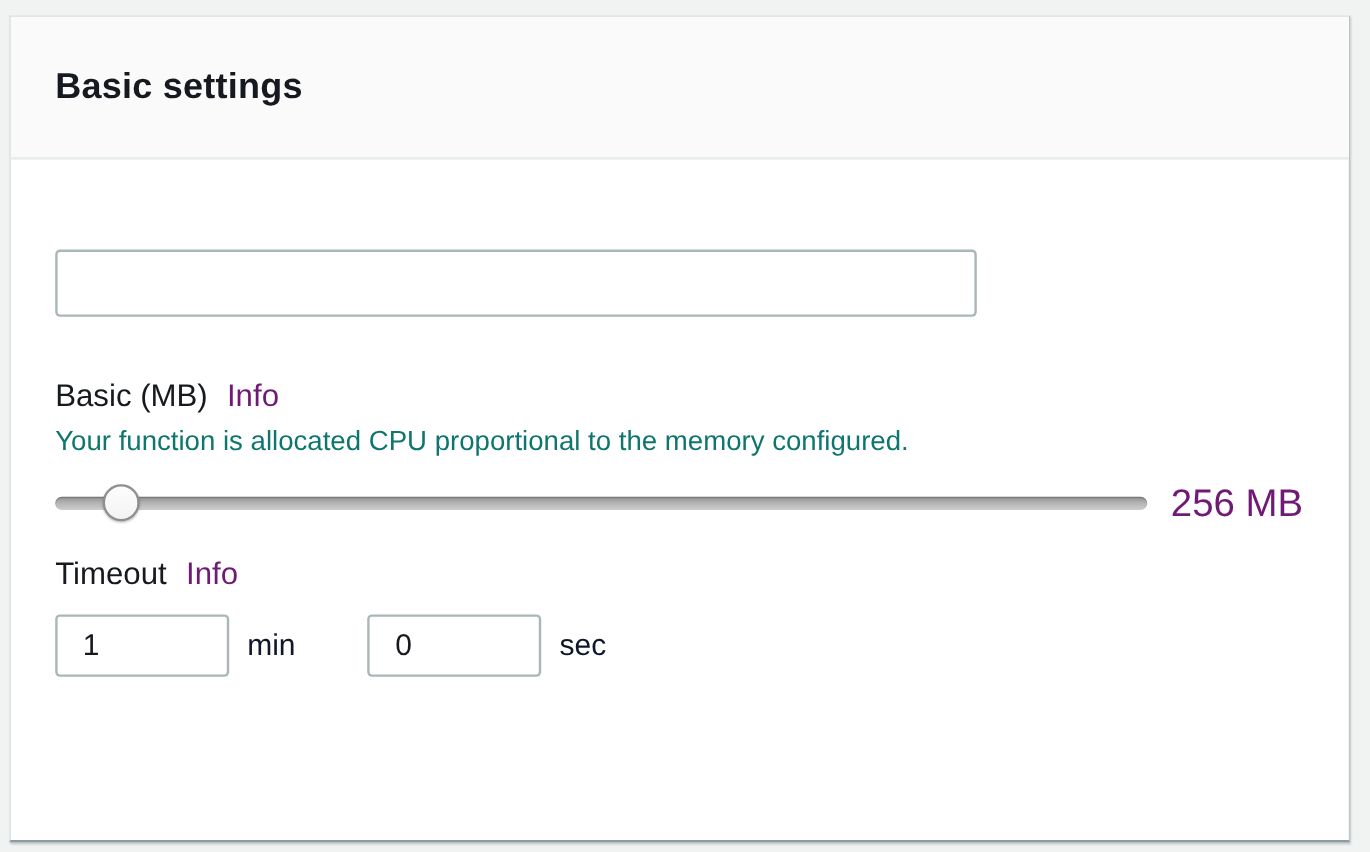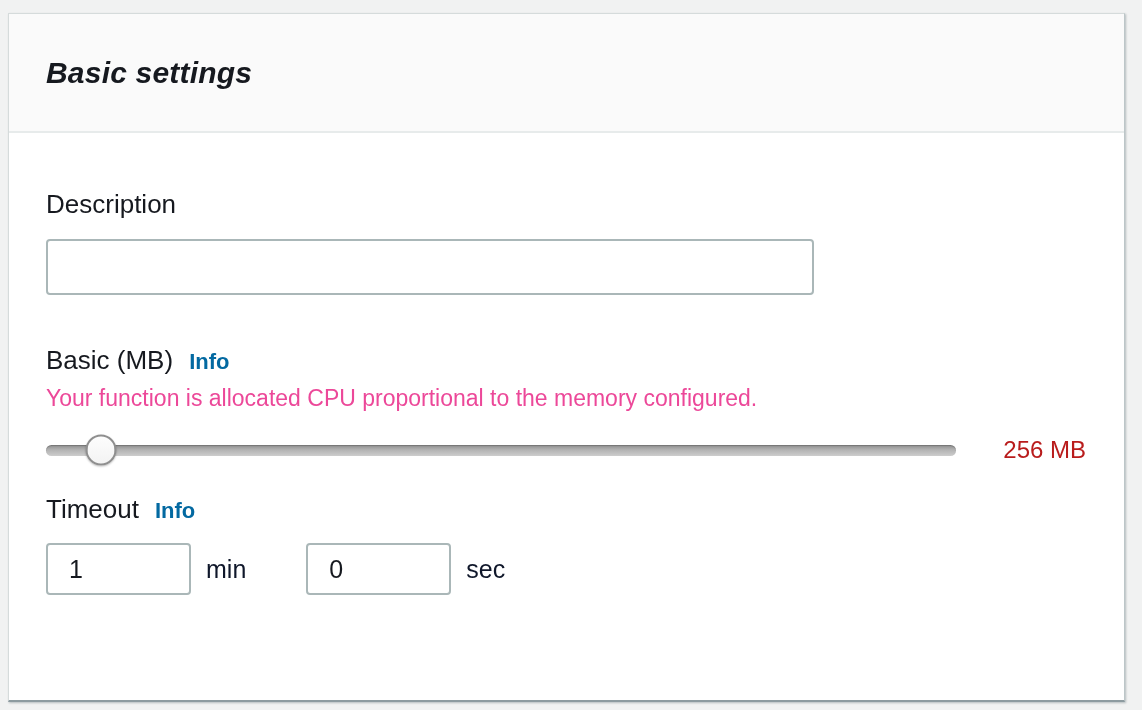--- a/index.html
+++ b/index.html
@@ -26,37 +26,36 @@
     border-bottom: 2px solid #e7ebeb;
     display: flex;
     align-items: center;
     padding-left: 37px;
   }
   .panel-title {
     font-size: 30px;
     font-weight: 700;
     color: #16191f;
     letter-spacing: 0.2px;
-    font-style: italic;
   }
   .panel-body {
     padding: 56px 37px 0 37px;
   }
   .field-label-row {
     display: flex;
     align-items: baseline;
   }
   .field-label {
     font-size: 26px;
     color: #16191f;
   }
   .info-link {
-    font-size: 22px;
-    font-weight: 700;
-    color: #0369a1;
+    font-size: 26px;
+    font-weight: 400;
+    color: #701a75;
     margin-left: 16px;
     text-decoration: none;
     cursor: pointer;
   }
   .description-input {
     display: block;
     margin-top: 19px;
     width: 768px;
     height: 56px;
     border: 2px solid #aab7b8;
@@ -65,21 +64,21 @@
     font-size: 25px;
     color: #16191f;
     padding: 0 18px;
     outline: none;
     font-family: inherit;
   }
   .memory-section { margin-top: 50px; }
   .helper-text {
     margin-top: 9px;
     font-size: 23px;
-    color: #ec4899;
+    color: #0f766e;
   }
   .slider-row {
     margin-top: 21px;
     width: 1040px;
     height: 34px;
     display: flex;
     align-items: center;
   }
   .slider-track {
     position: relative;
@@ -97,22 +96,22 @@
     height: 31px;
     transform: translate(-50%, -50%);
     border-radius: 50%;
     border: 2px solid #8f8f8f;
     background: linear-gradient(180deg, #fdfdfd 0%, #f3f3f3 100%);
     box-shadow: 0 1px 2px rgba(0,0,0,0.25);
     cursor: grab;
   }
   .slider-value {
     margin-left: auto;
-    font-size: 24px;
-    color: #b91c1c;
+    font-size: 32px;
+    color: #701a75;
     white-space: nowrap;
   }
   .timeout-section { margin-top: 27px; }
   .timeout-inputs {
     margin-top: 18px;
     display: flex;
     align-items: center;
   }
   .timeout-input {
     width: 145px;
@@ -138,23 +137,20 @@
 
 <div class="panel">
 
   <div class="panel-header">
     <div class="panel-title">Basic settings</div>
   </div>
 
   <div class="panel-body">
 
     <div class="description-field">
-      <div class="field-label-row">
-        <span class="field-label">Description</span>
-      </div>
       <input type="text" class="description-input" value="" style="">
     </div>
 
     <div class="memory-section">
       <div class="field-label-row">
         <span class="field-label">Basic (MB)</span>
         <a class="info-link">Info</a>
       </div>
       <div class="helper-text">Your function is allocated CPU proportional to the memory configured.</div>
       <div class="slider-row">

